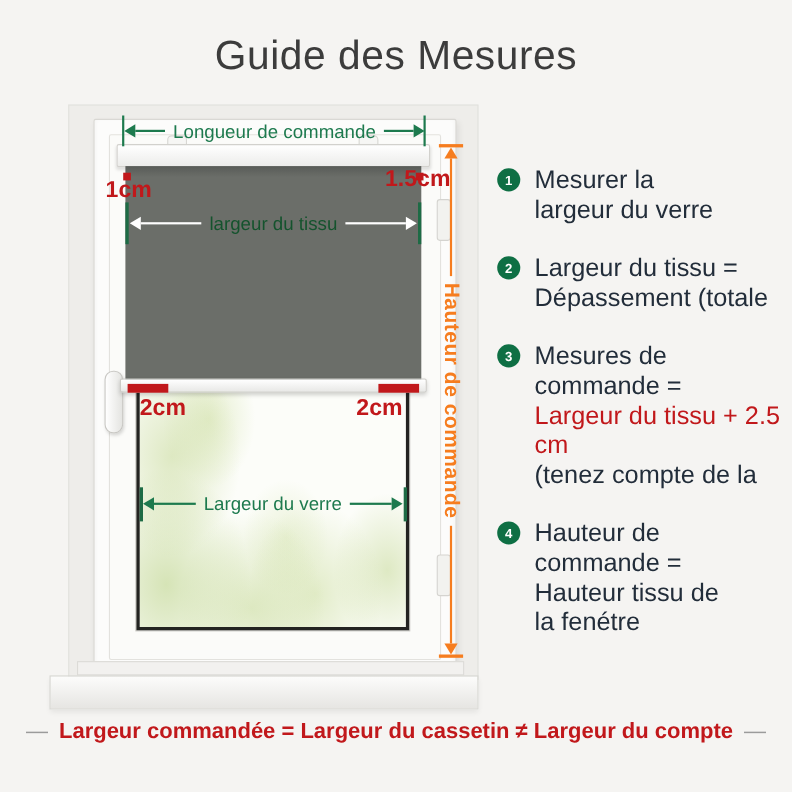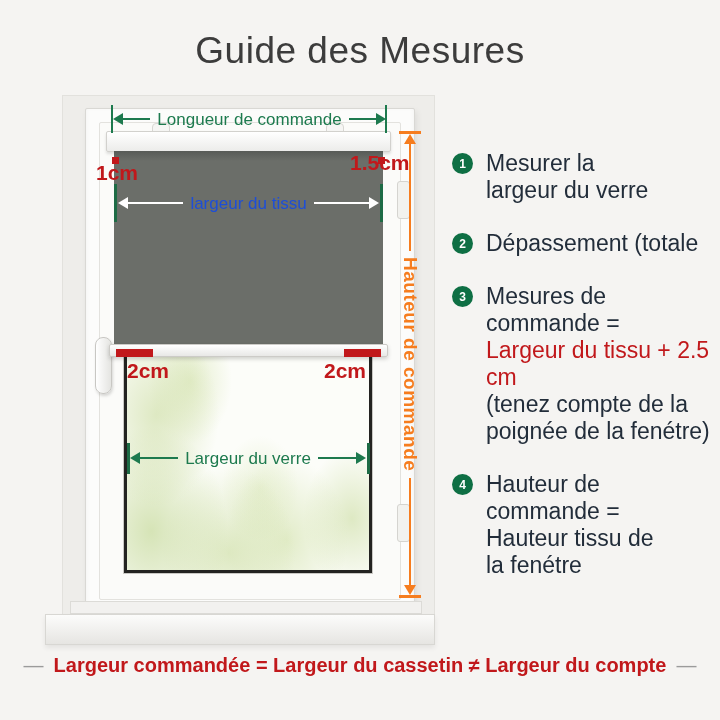--- a/index.html
+++ b/index.html
@@ -78,21 +78,21 @@
   .h-arrow .shaft{flex:1;height:2px;background:var(--green);}
   .h-arrow .head-l{width:0;height:0;border:6px solid transparent;border-left:0;
     border-right:10px solid var(--green);}
   .h-arrow .head-r{width:0;height:0;border:6px solid transparent;border-right:0;
     border-left:10px solid var(--green);}
   .h-arrow .lbl{padding:0 7px;font-size:17px;font-weight:400;color:var(--green);
     white-space:nowrap;line-height:1;}
   .h-arrow.white .shaft{background:#ffffff;}
   .h-arrow.white .head-l{border-right-color:#ffffff;}
   .h-arrow.white .head-r{border-left-color:#ffffff;}
-  .h-arrow.white .lbl{color:#1d4ed8;}
+  .h-arrow.white .lbl{color:#14532d;}
   .endbar{position:absolute;width:2px;background:var(--green);}
   .endbar.thick{width:3px;background:#1d6b45;}
   
   .red-square{position:absolute;width:7px;height:7px;background:var(--red);}
   .red-bar{position:absolute;height:8px;background:var(--red);}
   .mlabel{position:absolute;font-size:21px;font-weight:700;color:var(--red);
     line-height:1;white-space:nowrap;}
   .mlabel.right{text-align:right;}
   
   .vcap{position:absolute;width:22px;height:3px;background:var(--orange);}
@@ -199,30 +199,30 @@
   <div class="step">
     <div class="badge">1</div>
     <div class="lines">
       <div>Mesurer la</div>
       <div>largeur du verre</div>
     </div>
   </div>
   <div class="step">
     <div class="badge">2</div>
     <div class="lines">
+      <div>Largeur du tissu =</div>
       <div>Dépassement (totale</div>
     </div>
   </div>
   <div class="step">
     <div class="badge">3</div>
     <div class="lines">
       <div>Mesures de commande =</div>
       <div class="red">Largeur du tissu + 2.5 cm</div>
       <div>(tenez compte de la</div>
-      <div>poignée de la fenétre)</div>
     </div>
   </div>
   <div class="step">
     <div class="badge">4</div>
     <div class="lines">
       <div>Hauteur de commande =</div>
       <div>Hauteur tissu de</div>
       <div>la fenétre</div>
     </div>
   </div>

